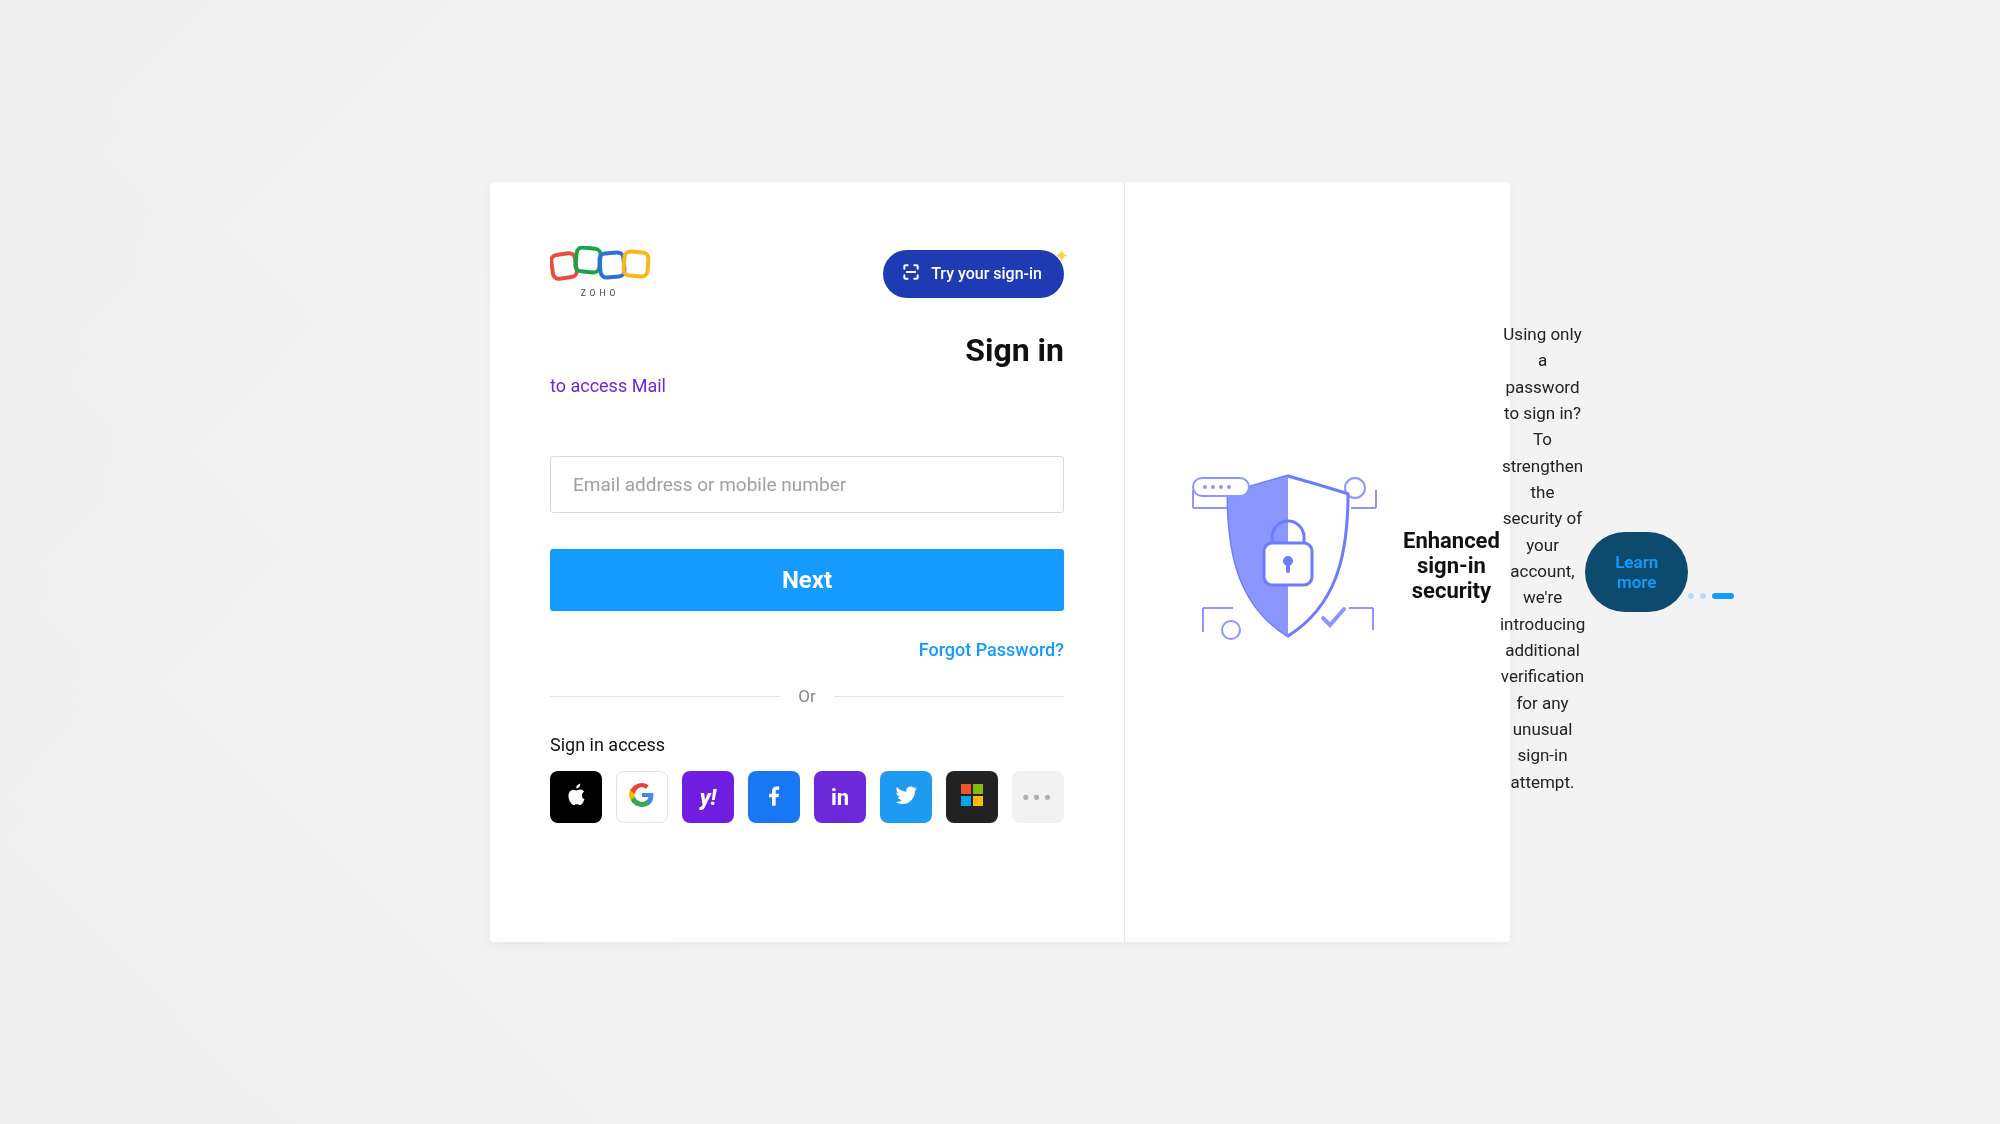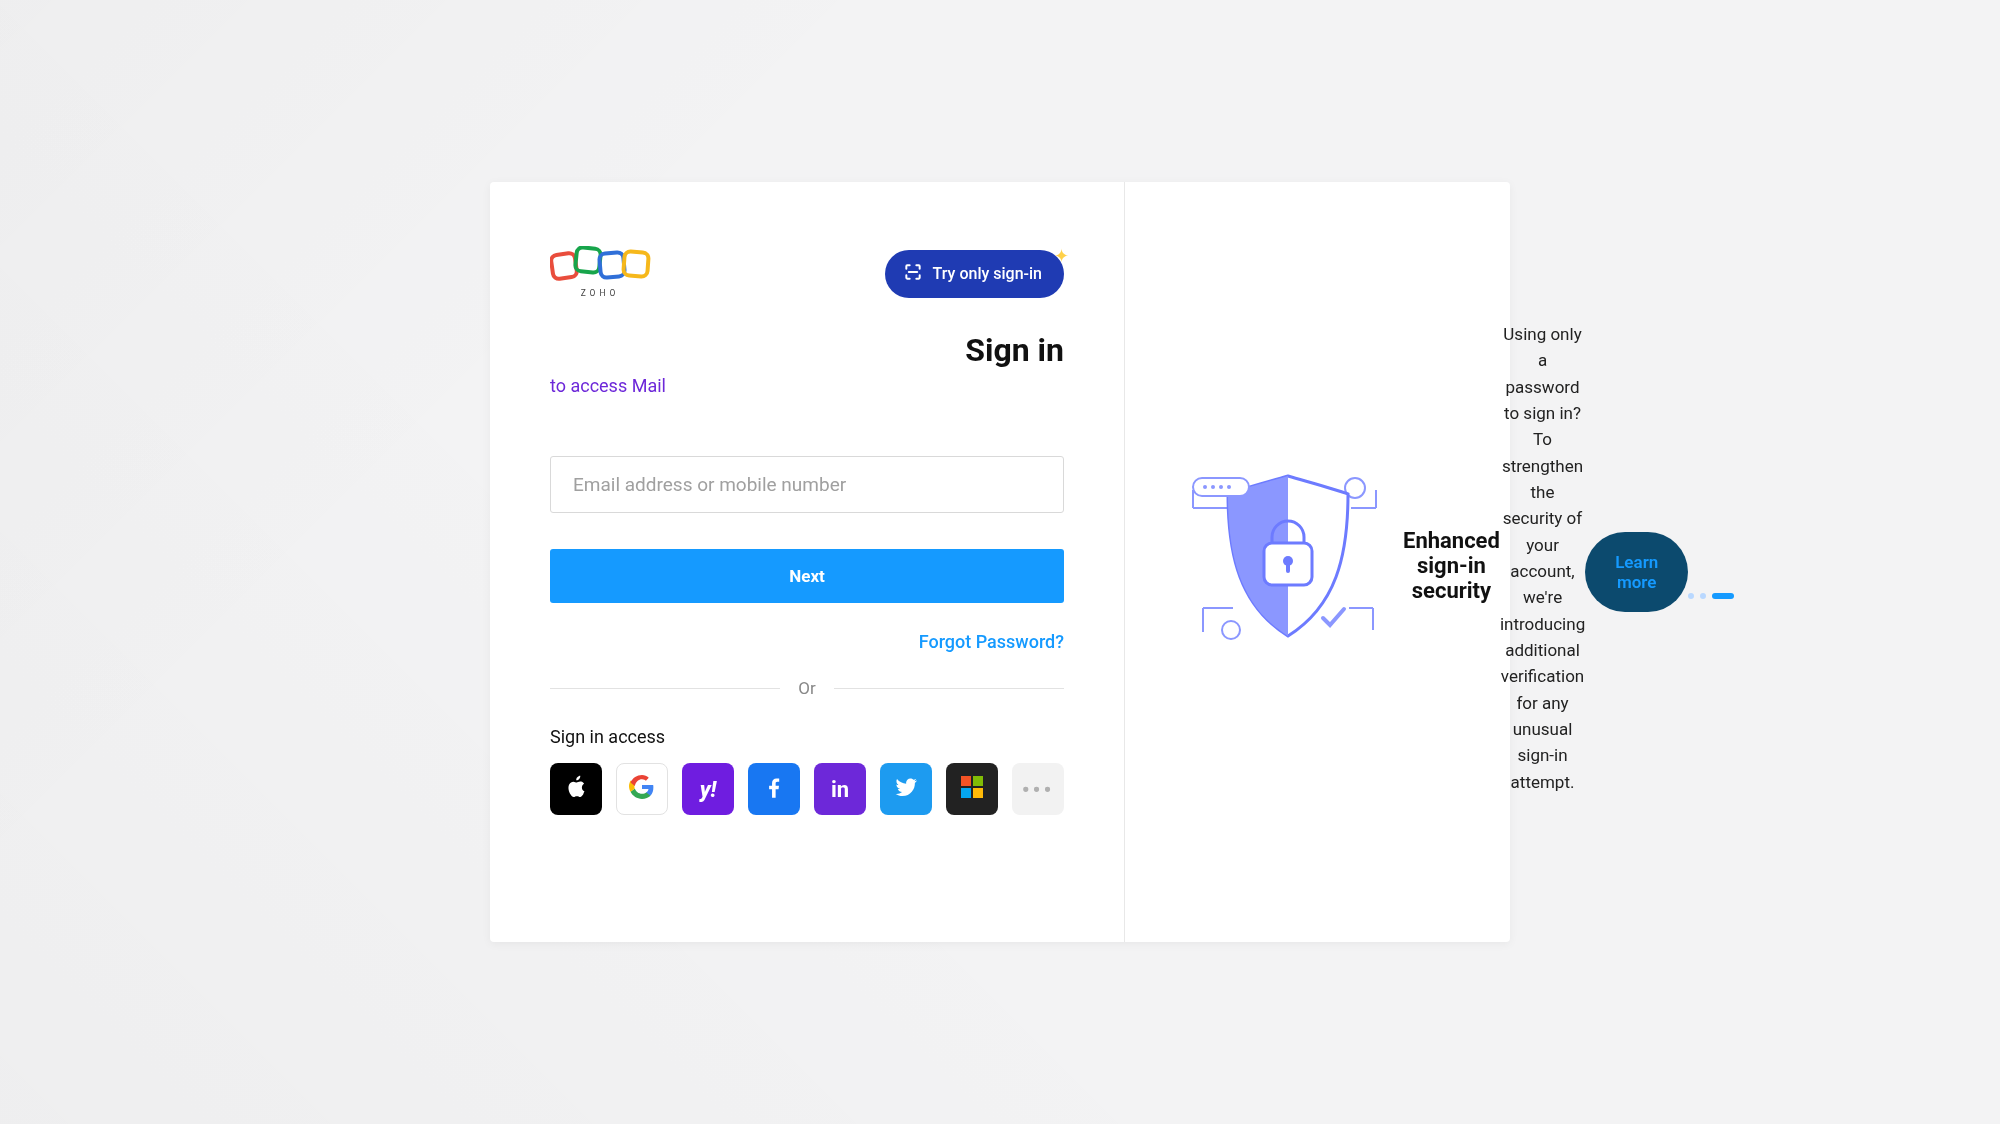--- a/index.html
+++ b/index.html
@@ -70,21 +70,21 @@
   }
   .field::placeholder { color:#a0a0a0; }
   
   .next-btn {
     width:100%;
     background:#159AFF;
     color:#fff;
     border:none;
     border-radius:3px;
     padding:17px 0;
-    font-size:17px;
+    font-size:24px;
     font-weight:700;
     cursor:pointer;
     margin-bottom:28px;
   }
   .forgot {
     display:block;
     text-align:right;
     color:#159AFF;
     font-size:18px;
     font-weight:500;
@@ -159,21 +159,21 @@
         </svg>
       </div>
 
       <button class="smart-btn">
         <span>
           <svg width="20" height="20" viewBox="0 0 24 24" fill="none" stroke="#fff" stroke-width="2.4" stroke-linecap="round">
             <path d="M4 8V5a1 1 0 011-1h3M20 8V5a1 1 0 00-1-1h-3M4 16v3a1 1 0 001 1h3M20 16v3a1 1 0 01-1 1h-3"></path>
             <line x1="7" y1="12" x2="17" y2="12"></line>
           </svg>
         </span>
-        <span>Try only sign-in</span>
+        <span>Try your sign-in</span>
         <span class="spark">✦</span>
       </button>
     </div>
 
     <h1>Sign in</h1>
     <div class="sub">to access Mail</div>
 
     <input class="field" type="text" placeholder="Email address or mobile number" style="">
 
     <button class="next-btn">Next</button>

